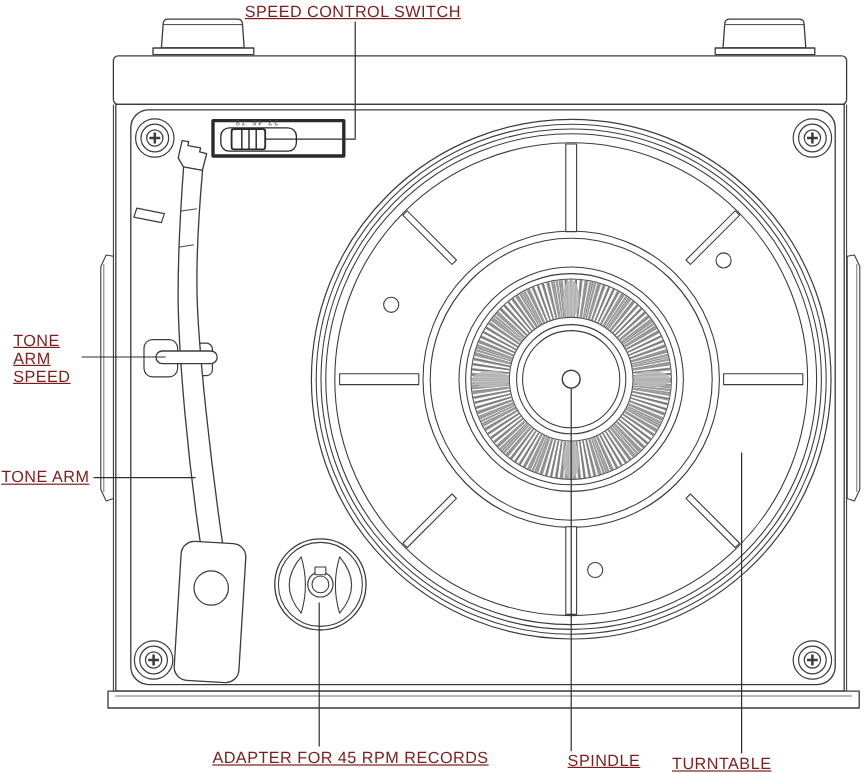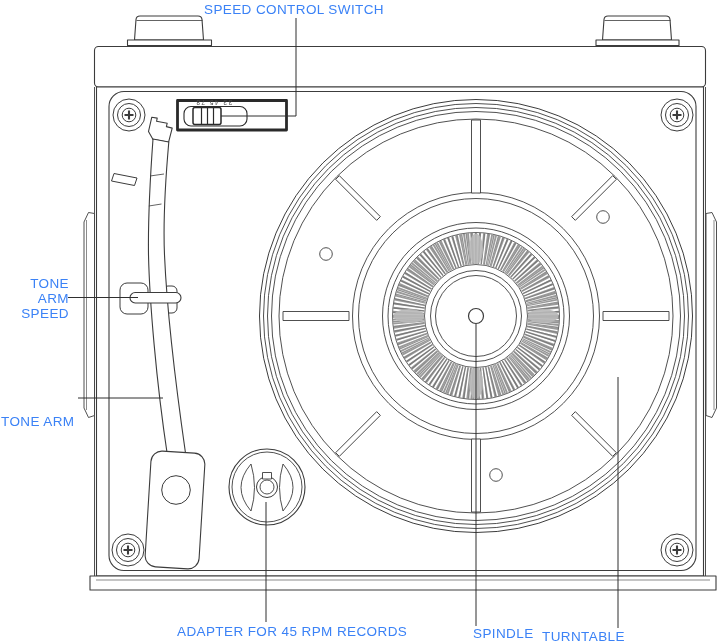--- a/index.html
+++ b/index.html
@@ -2,24 +2,24 @@
 <html><head>
 <meta charset="utf-8">
 <style>
   html,body{margin:0;padding:0;background:#fff;}
   #stage{
     position:relative;width:722px;height:644px;background:#fff;overflow:hidden;
     font-family:"Liberation Sans", sans-serif;
   }
   #lineart{position:absolute;left:0;top:0;}
   .label{
-    position:absolute;font-size:13.5px;color:#3b82f6;letter-spacing:.4px;
-    white-space:nowrap;line-height:15px;
+    position:absolute;font-size:13.5px;color:#7f1d1d;letter-spacing:.4px;
+    white-space:nowrap;line-height:15px;text-decoration:underline;
   }
-  .label.center{text-align:right;}
+  .label.center{text-align:left;}
 </style>
 </head>
 <body>
 
 <div id="stage">
 
 <svg id="lineart" width="722" height="644" viewBox="0 0 722 644" stroke-linejoin="round" stroke-linecap="butt">
 
   <g fill="#fff" stroke="#3c3c3c" stroke-width="1.1">
     <path d="M134.5,40 L136,19.5 Q136.3,16 140,16 L198,16 Q201.7,16 202,19.5 L203.5,40 Z"></path>
@@ -166,21 +166,21 @@
 </svg>
 
 <div class="label" style="left:204px;top:2px;">SPEED CONTROL SWITCH</div>
 
 <div class="label center" style="left:11px;top:276px;width:58px;">
   <div>TONE</div>
   <div>ARM</div>
   <div>SPEED</div>
 </div>
 
-<div class="label" style="left:1px;top:414px;">TONE ARM</div>
+<div class="label" style="left:1px;top:390px;">TONE ARM</div>
 
 <div class="label" style="left:177px;top:624px;">ADAPTER FOR 45 RPM RECORDS</div>
 
 <div class="label" style="left:473px;top:626px;">SPINDLE</div>
 
-<div class="label" style="left:542px;top:629px;">TURNTABLE</div>
+<div class="label" style="left:560px;top:629px;">TURNTABLE</div>
 
 </div>
 
 </body></html>

